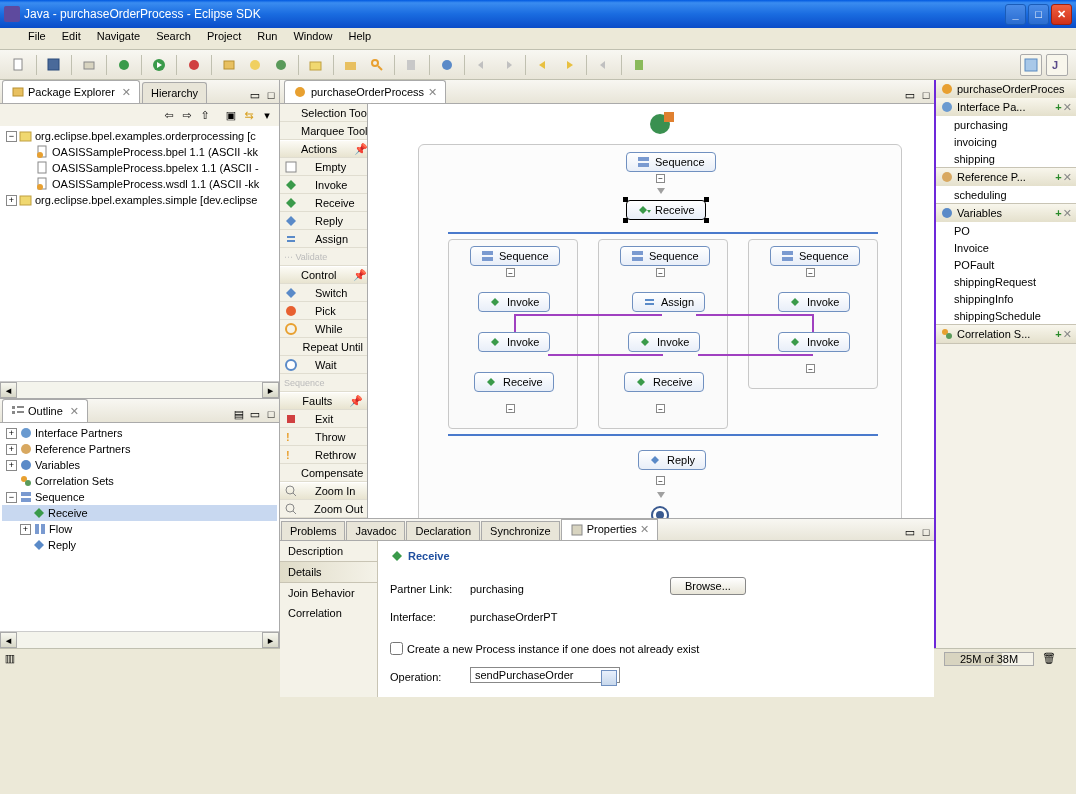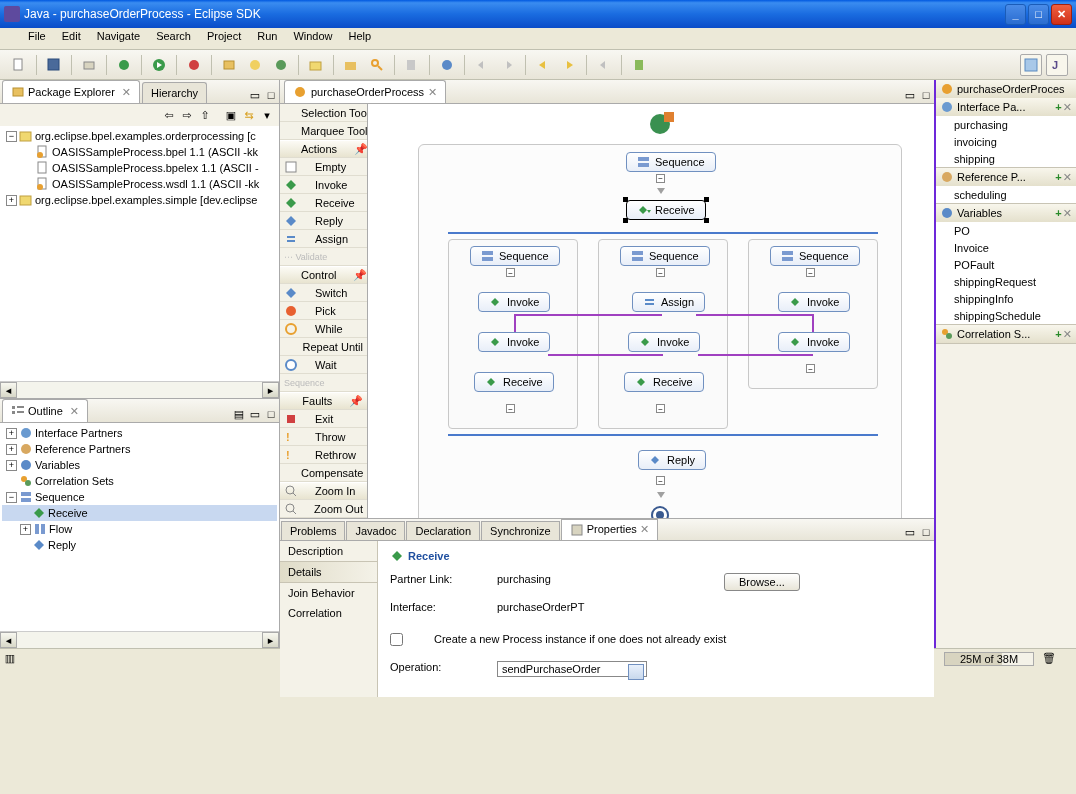--- a/index.html
+++ b/index.html
@@ -68,21 +68,21 @@
 .bottom-tabs { height: 24px; background: linear-gradient(#f8f7f2, #e8e5d8); display: flex; align-items: flex-end; border-top: 1px solid #aaa; border-bottom: 1px solid #aaa; }
 .btab { padding: 3px 8px; border: 1px solid #aaa; border-bottom: none; background: #e8e5d8; margin-left: 1px; }
 .btab.active { background: white; }
 
 .props-body { height: 186px; display: flex; background: #f4f2e8; }
 .props-nav { width: 98px; background: #f4f2e8; border-right: 1px solid #c8c4b4; }
 .props-nav-item { padding: 4px 8px; }
 .props-nav-item.active { background: linear-gradient(to right, #e0dcc8, #f4f2e8); border-top: 1px solid #c8c4b4; border-bottom: 1px solid #c8c4b4; }
 .props-content { flex: 1; background: white; padding: 8px 12px; }
 .props-title { font-weight: bold; font-size: 12px; color: #2050a0; margin-bottom: 10px; display: flex; align-items: center; gap: 4px; }
-.props-row { display: flex; align-items: flex-start; margin-bottom: 6px; height: 22px; gap: 27px; }
+.props-row { display: flex; align-items: flex-end; margin-bottom: 6px; height: 22px; }
 .props-label { width: 80px; }
 .props-val { width: 160px; }
 .browse-btn { padding: 2px 14px; background: linear-gradient(#fff,#e8e5d8); border: 1px solid #888; border-radius: 3px; margin-left: 40px; }
 .combo { border: 1px solid #888; padding: 1px 18px 1px 4px; background: white; position: relative; width: 150px; }
 .combo::after { content:''; position:absolute; right:2px; top:2px; width:14px; height:14px; background: linear-gradient(#e8f0fc,#c8d8ec); border:1px solid #7090c0; }
 
 .right-col { width: 142px; border-left: 2px solid #6d28d9; background: #f4f2e8; overflow: hidden; }
 .r-section { border-bottom: 1px solid #c8c4b4; }
 .r-header { height: 18px; background: linear-gradient(#f8f6ec, #e4e0cc); display: flex; align-items: center; padding: 0 4px; gap: 3px; white-space: nowrap; overflow: hidden; }
 .r-item { height: 17px; display: flex; align-items: center; padding: 0 6px 0 18px; background: white; white-space: nowrap; overflow: hidden; }

